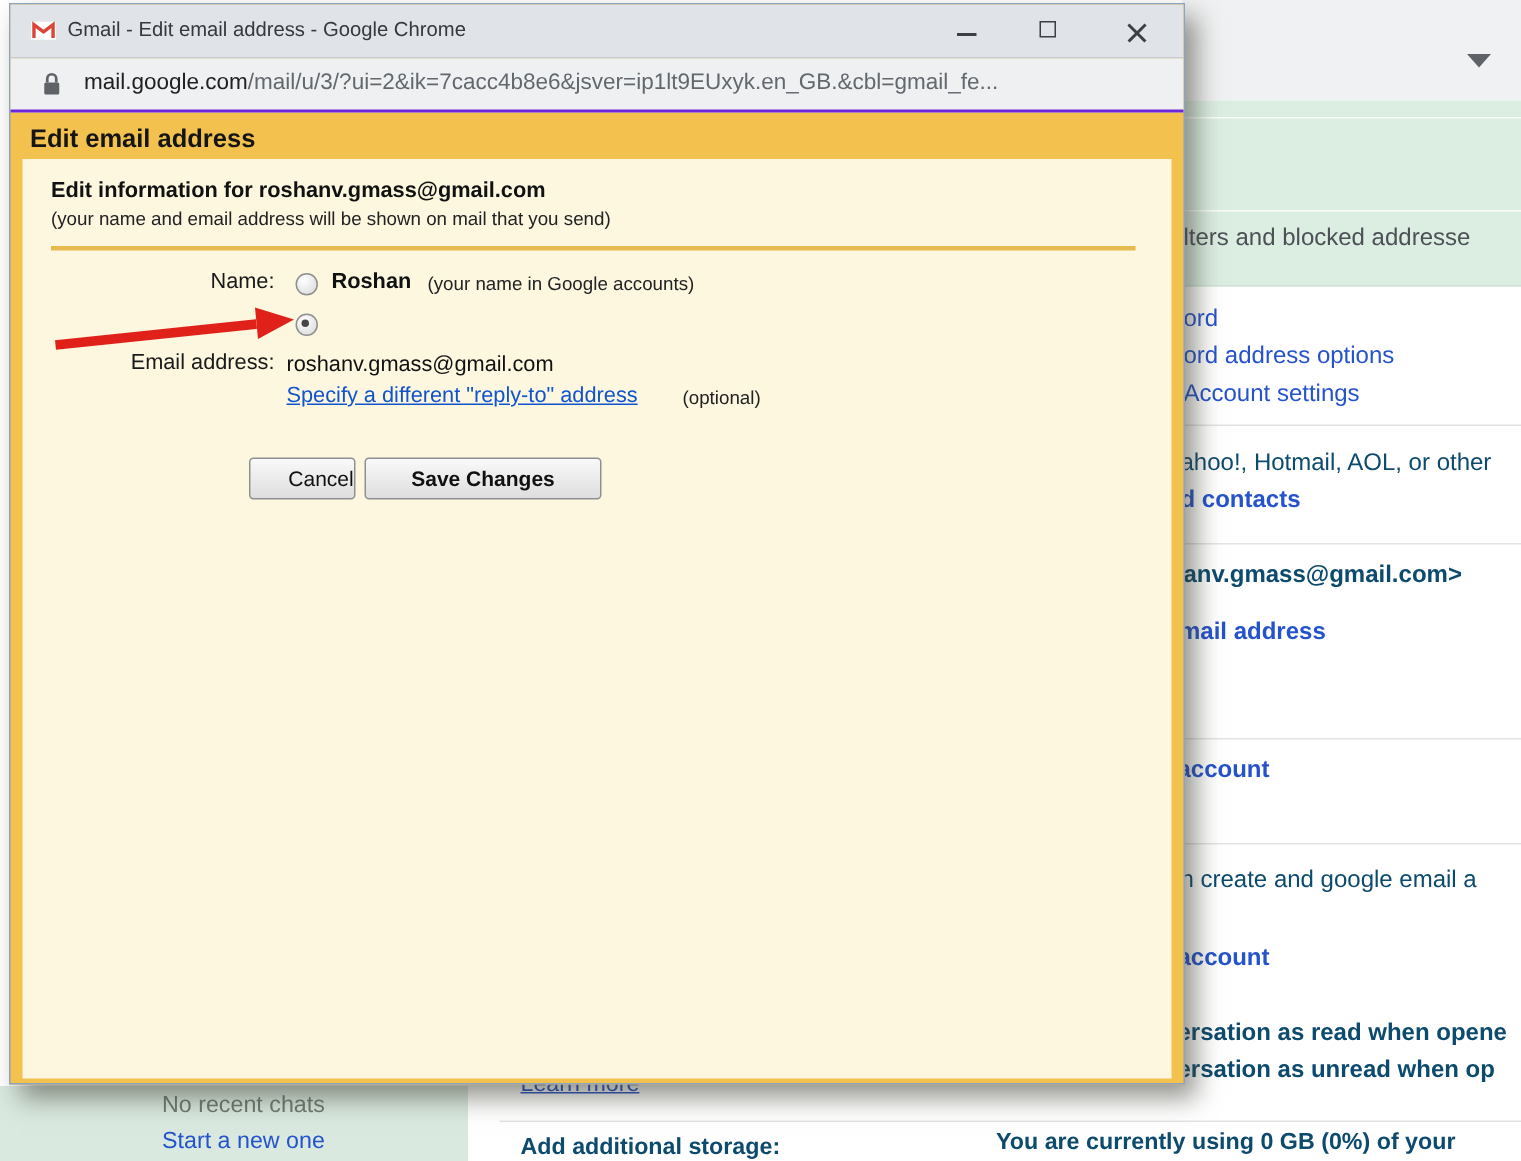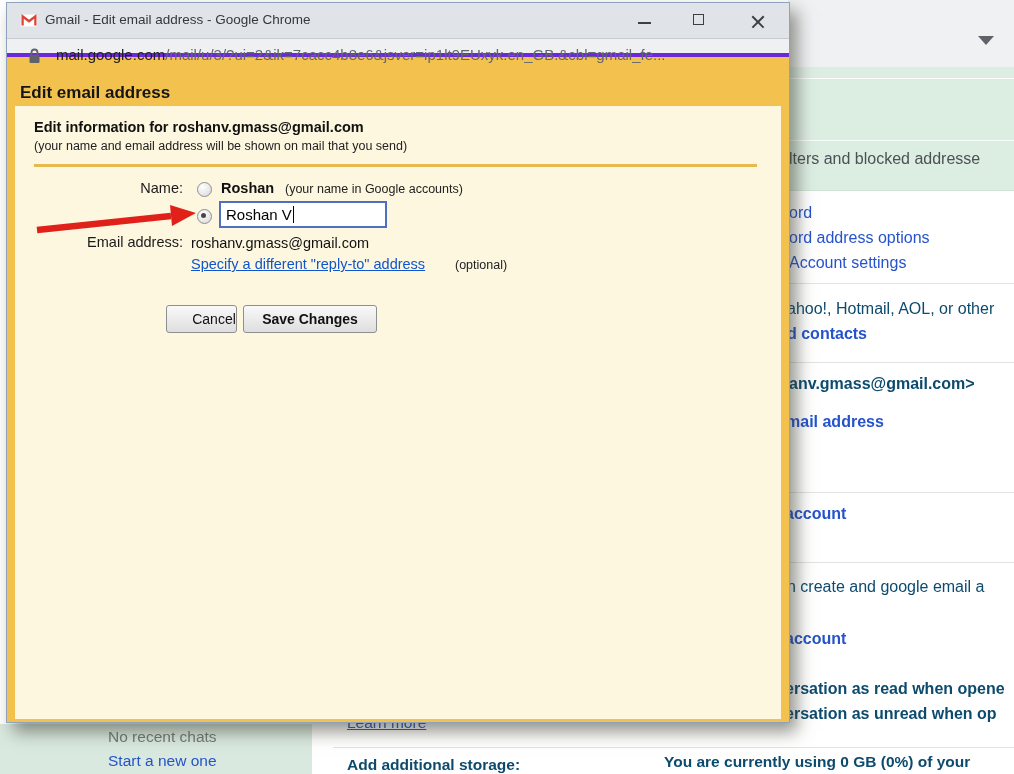--- a/index.html
+++ b/index.html
@@ -25,42 +25,42 @@
   .window{left:6px;top:2px;width:782px;height:719px;background:#f2c14e;border:1px solid #8ea3bd;box-shadow:7px 9px 16px rgba(60,60,50,.55);}
   .titlebar{position:absolute;left:0;top:0;width:100%;height:36px;background:#e0e3e7;border-bottom:1px solid #c8cacd;box-sizing:border-box;}
   .favicon{position:absolute;left:13px;top:10px;width:18px;height:15px;}
   .win-title{position:absolute;left:38px;top:9px;font-size:13.5px;color:#35383c;white-space:nowrap;}
   .wc{position:absolute;top:0;width:40px;height:35px;cursor:pointer;}
   .wc-min{left:617px;} .wc-max{left:672px;} .wc-close{left:730px;}
   .glyph-min{position:absolute;left:14px;top:19px;width:13px;height:2px;background:#3c4043;}
   .glyph-max{position:absolute;left:14px;top:11px;width:11px;height:11px;border:1.5px solid #3c4043;box-sizing:border-box;}
   .glyph-x1,.glyph-x2{position:absolute;left:13px;top:18px;width:16px;height:1.8px;background:#3c4043;}
   .glyph-x1{transform:rotate(45deg);} .glyph-x2{transform:rotate(-45deg);}
-  .urlbar{position:absolute;left:0;top:36px;width:100%;height:18px;background:#eef0f1;border-bottom:4px solid #6d28d9;box-sizing:border-box;cursor:text;}
+  .urlbar{position:absolute;left:0;top:36px;width:100%;height:36px;background:#eef0f1;border-bottom:2px solid #6d28d9;box-sizing:border-box;cursor:text;}
   .lock{position:absolute;left:21px;top:9px;}
   .url-text{position:absolute;left:49px;top:7px;font-size:15px;white-space:nowrap;}
   .url-domain{color:#202124;} .url-path{color:#63686e;}
 
   .dlg-header{position:absolute;left:13px;top:80px;font-size:17px;font-weight:bold;color:#151515;}
   .panel{position:absolute;left:8px;right:8px;top:103px;bottom:3px;background:#fdf7e0;}
   .p-title{position:absolute;left:19px;top:13px;font-size:14.5px;font-weight:bold;color:#111;}
   .p-sub{position:absolute;left:19px;top:33px;font-size:12.5px;color:#222;}
   .p-hr{position:absolute;left:19px;right:24px;top:58px;height:3px;background:#e7ba4f;}
   .lbl{position:absolute;width:168px;text-align:right;font-size:14.5px;color:#1a1a1a;}
   .radio{position:absolute;width:13px;height:13px;border-radius:50%;border:1px solid #8f8f8f;background:radial-gradient(circle at 35% 30%, #ffffff, #d7d7d7);cursor:pointer;}
   .radio.checked::after{content:"";position:absolute;left:3px;top:3px;width:5px;height:5px;border-radius:50%;background:#474747;}
   .name-bold{position:absolute;left:206px;top:74px;font-size:14.5px;font-weight:bold;color:#111;}
   .note{font-size:12.5px;color:#222;}
   .name-input{position:absolute;left:204px;top:95px;width:168px;height:27px;background:#fff;border:2px solid #4f6fc6;box-sizing:border-box;font-size:15px;display:flex;align-items:center;padding-left:5px;cursor:text;}
   .caret-bar{display:inline-block;width:1px;height:17px;background:#000;margin-left:1px;}
   .email-val{position:absolute;left:176px;top:129px;font-size:14.5px;font-weight:normal;color:#111;}
   .reply-link{position:absolute;left:176px;top:150px;font-size:14.5px;color:#1155cc;text-decoration:underline;cursor:pointer;}
   .btn{position:absolute;top:199px;height:28px;display:inline-flex;align-items:center;justify-content:center;padding:0 12px;background:linear-gradient(#f9f9f9,#dedede);border:1px solid #8f8f8f;border-radius:3px;font-size:14px;color:#111;cursor:pointer;box-sizing:border-box;}
   .btn-cancel{left:151px;width:71px;padding-left:37px;}
-  .btn-save{left:228px;width:134px;font-weight:bold;}
+  .btn-save{left:228px;width:158px;font-weight:bold;}
   .arrow-svg{position:absolute;left:0;top:0;pointer-events:none;z-index:5;}
 </style>
 </head>
 <body>
 
 <div id="stage">
 
   <div class="abs bg-top-gray"></div>
   <div class="abs caret"></div>
 
@@ -134,24 +134,20 @@
       <div class="p-title">Edit information for roshanv.gmass@gmail.com</div>
       <div class="p-sub">(your name and email address will be shown on mail that you send)</div>
       <div class="p-hr"></div>
 
       <div class="lbl" style="left:0;top:74px">Name:</div>
       <div class="radio" style="left:182px;top:76px"></div>
       <div class="name-bold">Roshan</div>
       <div class="abs note" style="left:270px;top:76px">(your name in Google accounts)</div>
 
       <div class="radio checked" style="left:182px;top:103px"></div>
-      <div class="name-input">
-          <span>Roshan V</span>
-          <span class="caret-bar"></span>
-        </div>
 
       <div class="lbl" style="left:0;top:128px">Email address:</div>
       <div class="email-val">roshanv.gmass@gmail.com</div>
       <div class="reply-link">Specify a different "reply-to" address</div>
       <div class="abs note" style="left:440px;top:152px">(optional)</div>
 
       <div class="btn btn-cancel">Cancel</div>
       <div class="btn btn-save">Save Changes</div>
 
       <svg class="arrow-svg" width="200" height="140" viewBox="0 0 200 140">

